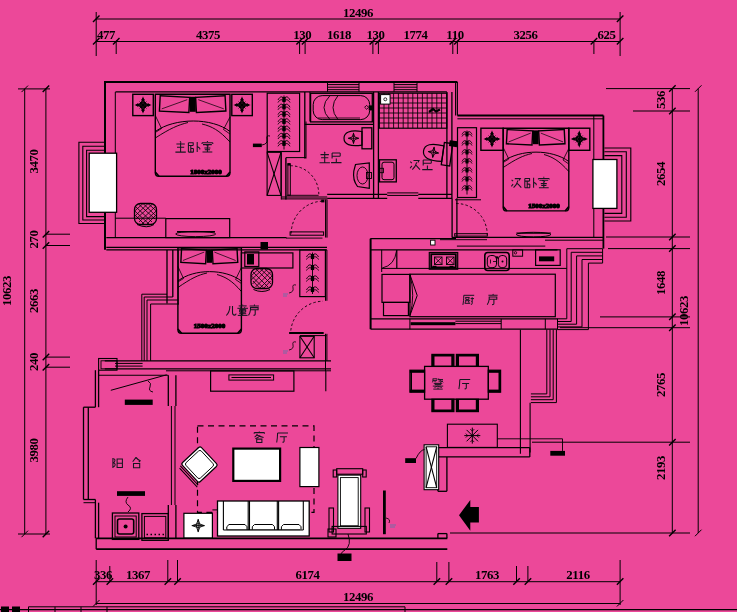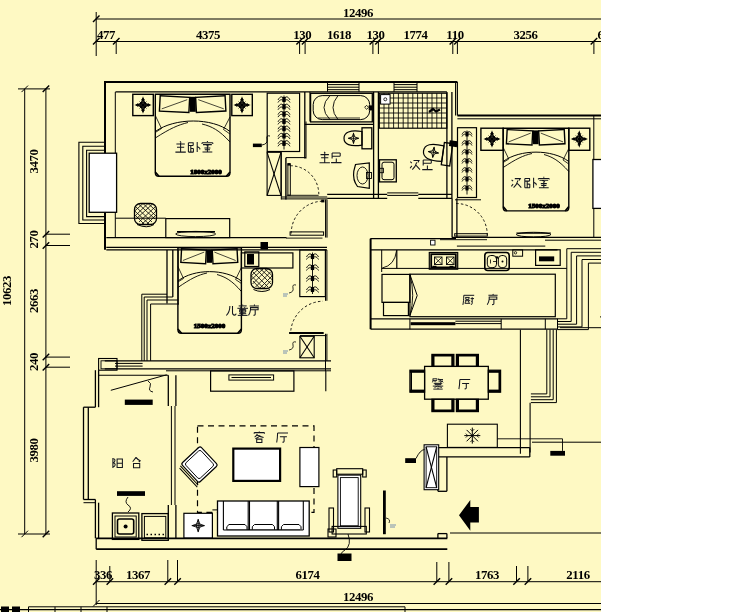--- a/index.html
+++ b/index.html
@@ -1,16 +1,16 @@
 <!DOCTYPE html>
 <html><head>
 <meta charset="utf-8">
 <style>
 html,body{margin:0;padding:0;background:#fff;}
-#wrap{position:relative;width:601px;height:612px;background:#fef9c3;overflow:hidden;}
+#wrap{position:relative;width:737px;height:612px;background:#ec4899;overflow:hidden;}
 svg{position:absolute;left:0;top:0;}
 text{font-family:"Liberation Serif", serif;font-weight:bold;fill:#000;}
 .dim{font-size:12.8px;letter-spacing:-0.4px;}
 .dims{font-size:7px;}
 </style>
 </head>
 <body>
 <div id="wrap">
 <svg width="737" height="612" viewBox="0 0 737 612">
 <defs>

